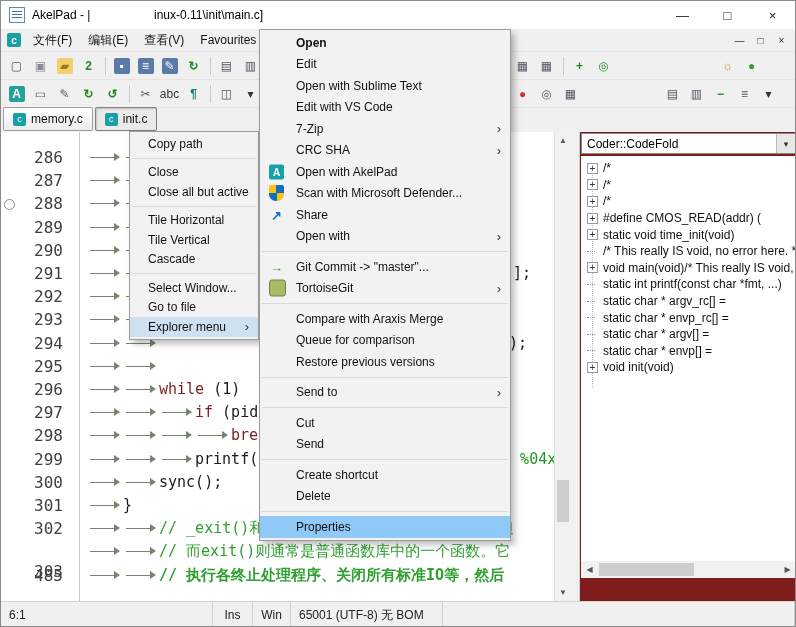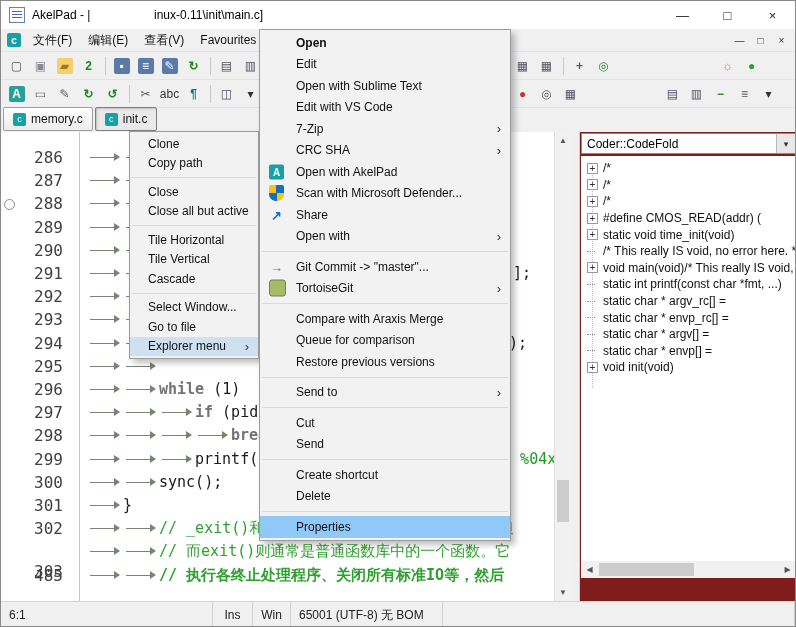--- a/index.html
+++ b/index.html
@@ -37,21 +37,21 @@
   .ftab.active{background:#e9e9e9;border-color:#7f7f7f;box-shadow:inset 1px 1px 2px rgba(0,0,0,.18);}
   .file-icon{width:13px;height:13px;background:#17a0a6;color:#fff;font-size:9px;display:flex;align-items:center;justify-content:center;border-radius:2px;margin-right:5px;flex:none;}
 
   
   .main{position:absolute;top:131px;left:0;width:796px;height:469px;}
   .editor{position:absolute;left:0;top:0;width:553px;height:469px;background:#fff;overflow:hidden;}
   .gutline{position:absolute;left:78px;top:0;bottom:0;width:1px;background:#c8c8c8;}
   .lnum{position:absolute;left:0;width:62px;text-align:right;font-family:"DejaVu Sans Mono",monospace;font-size:16px;line-height:23.2px;color:#404040;}
   .bmark{position:absolute;left:3px;width:9px;height:9px;border:1px solid #8a8a8a;border-radius:50%;}
   .cline{position:absolute;left:86px;right:0;height:23.2px;font-family:"DejaVu Sans Mono",monospace;font-size:15px;line-height:23.2px;white-space:pre;color:#1a1a1a;overflow:hidden;}
-  .kw{color:#737373;font-weight:bold;}
+  .kw{color:#7f1d1d;font-weight:normal;}
   .str{color:#1e9b1e;}
   .cmt{color:#2fa02f;}
   .code{color:#1a1a1a;}
   .frag{position:absolute;top:0;}
   .tab-arrow{display:inline-block;width:36px;height:23.2px;position:relative;vertical-align:top;}
   .tab-arrow::before{content:"";position:absolute;left:3px;right:9px;top:11px;border-top:1px solid #76856f;}
   .tab-arrow::after{content:"";position:absolute;right:3px;top:7px;width:0;height:0;border-left:6px solid #76856f;border-top:4px solid transparent;border-bottom:4px solid transparent;}
 
   
   .vscroll{position:absolute;left:553px;top:0;width:17px;height:469px;background:#f1f1f1;border-left:1px solid #e0e0e0;box-sizing:border-box;}
@@ -379,23 +379,20 @@
   <div class="statusbar" id="statusbar">
       <div class="spane" style="width: 212px;">6:1</div>
       <div class="spane center" style="width: 40px;">Ins</div>
       <div class="spane center" style="width: 38px;">Win</div>
       <div class="spane" style="width: 152px;">65001 (UTF-8) 无 BOM</div>
       <div class="spane" style="flex: 1 1 0%;"></div>
     </div>
 
   <div class="cmenu" id="tabMenu">
       <div class="mi">
-        <span class="milabel">Clone</span>
-      </div>
-      <div class="mi">
         <span class="milabel">Copy path</span>
       </div>
       <div class="msep"></div>
       <div class="mi">
         <span class="milabel">Close</span>
       </div>
       <div class="mi">
         <span class="milabel">Close all but active</span>
       </div>
       <div class="msep"></div>

